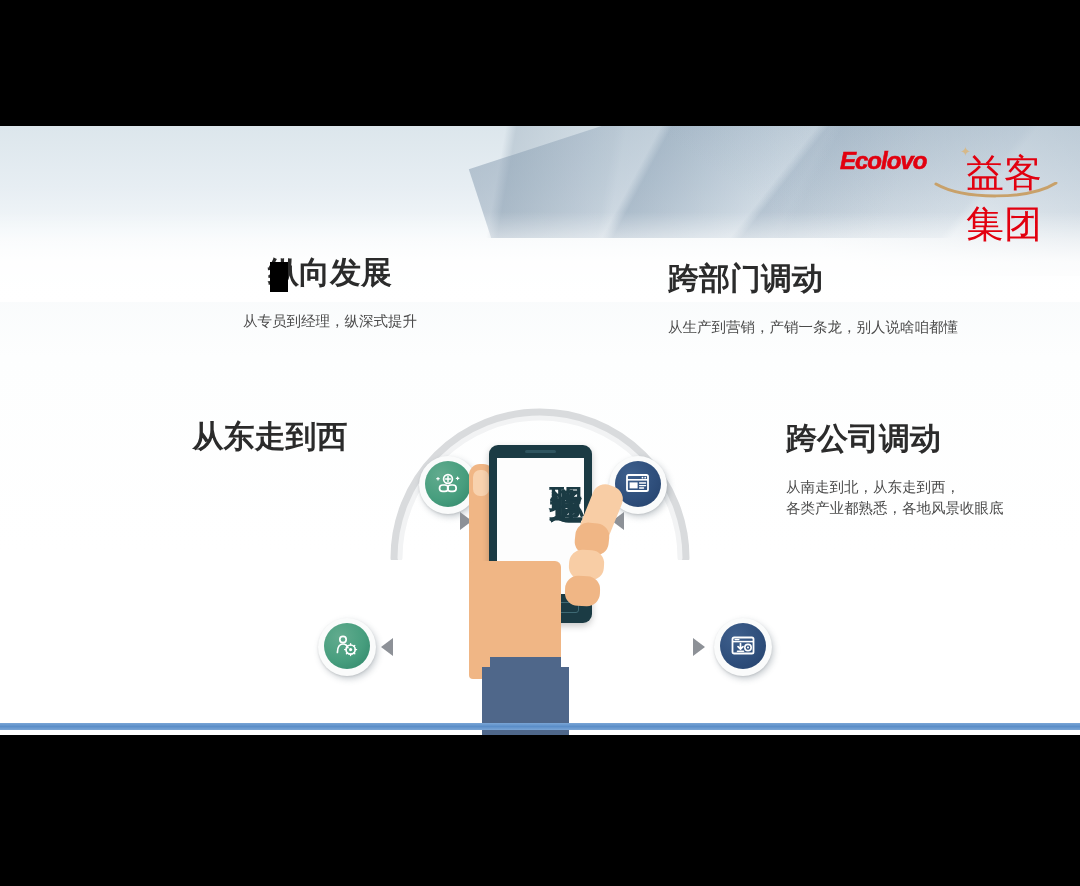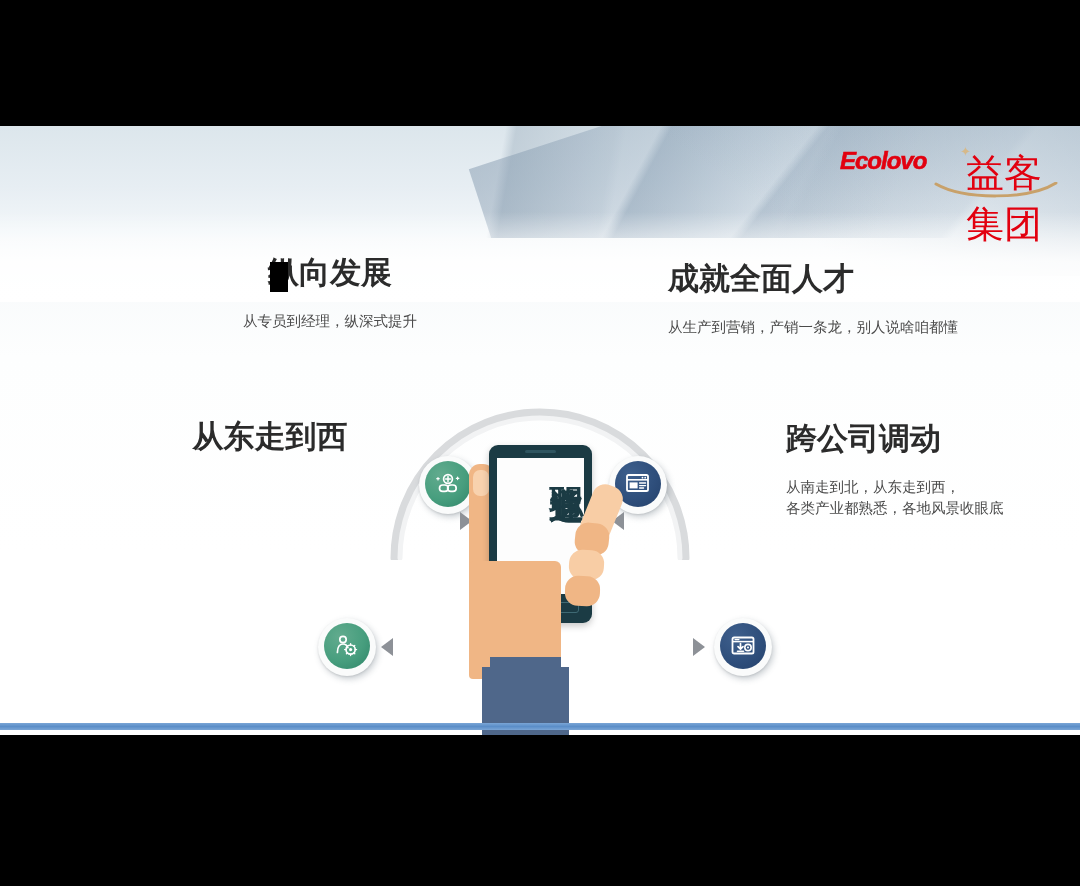--- a/index.html
+++ b/index.html
@@ -199,21 +199,21 @@
           <rect x="4.5" y="14" width="8.6" height="6.4" rx="3.2" fill="none" stroke="#fff" stroke-width="1.7"></rect>
           <rect x="12.6" y="14" width="8.6" height="6.4" rx="3.2" fill="none" stroke="#fff" stroke-width="1.7"></rect>
           <path d="M3 6.5 L3 9 M1.8 7.7 L4.2 7.7" stroke="#fff" stroke-width="1.2" stroke-linecap="round"></path>
           <path d="M22.6 6 L22.6 8.6 M21.3 7.3 L23.9 7.3" stroke="#fff" stroke-width="1.2" stroke-linecap="round"></path>
         </svg>
       </span>
     </div>
     <span class="tri r" style="left:460px; top:386px;"></span>
 
     <div class="callout c-tr">
-      <h3>成就全面人才</h3>
+      <h3>跨部门调动</h3>
       <p>从生产到营销，产销一条龙，别人说啥咱都懂</p>
     </div>
     <div class="badge blue" style="left:609px; top:330px;">
       <span class="plate"></span>
       <span class="disc">
         <svg width="26" height="24" viewBox="0 0 26 24">
           <rect x="2" y="3" width="21" height="16" rx="1.6" fill="none" stroke="#fff" stroke-width="1.8"></rect>
           <path d="M2 7.8 H23" stroke="#fff" stroke-width="1.6"></path>
           <circle cx="17.5" cy="5.7" r="0.9" fill="#fff"></circle>
           <circle cx="20.2" cy="5.7" r="0.9" fill="#fff"></circle>

